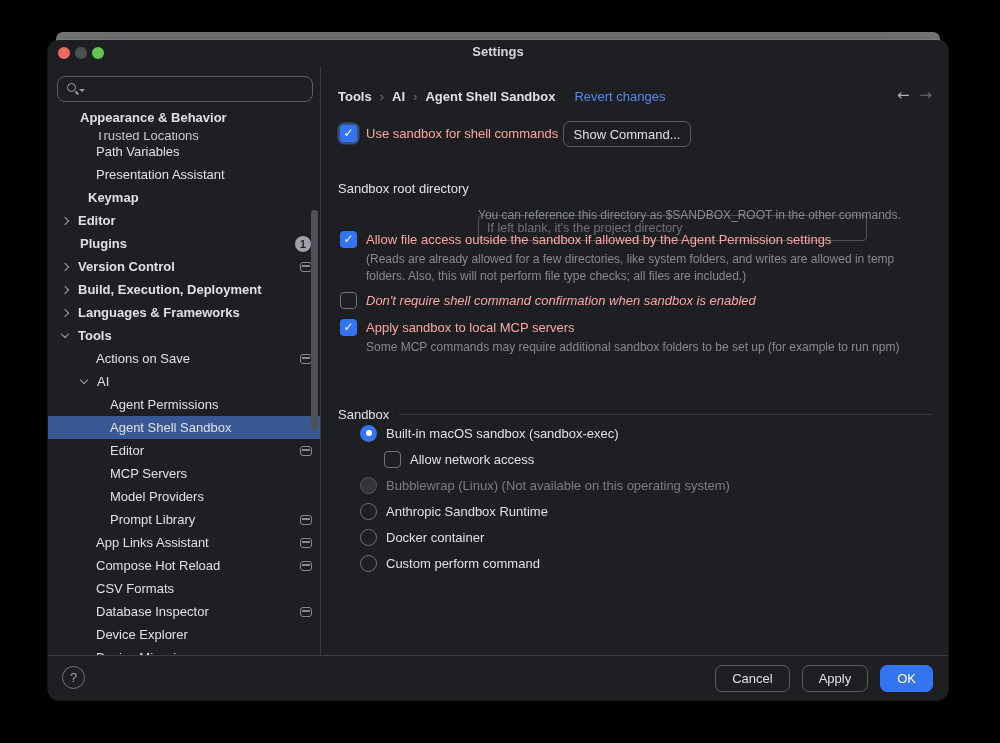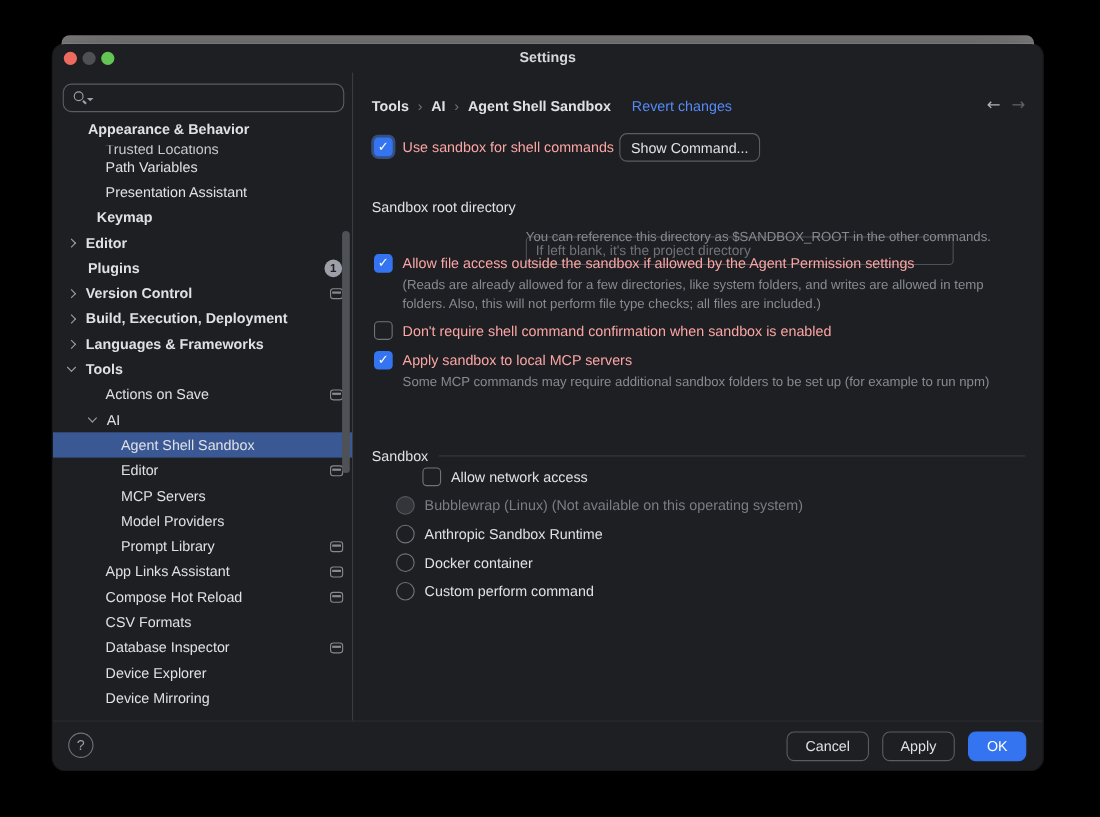--- a/index.html
+++ b/index.html
@@ -200,20 +200,24 @@
           <div class="row lvl1">
             <span>Actions on Save</span>
             <span class="flex-sp"></span>
             <span class="mini-icon"></span>
           </div>
           <div class="row lvl1 has-chev">
             <span class="chev down"></span>
             <span>AI</span>
             <span class="flex-sp"></span>
           </div>
+          <div class="row lvl2">
+            <span>Agent Permissions</span>
+            <span class="flex-sp"></span>
+          </div>
           <div class="row lvl2 selected">
             <span>Agent Shell Sandbox</span>
             <span class="flex-sp"></span>
           </div>
           <div class="row lvl2">
             <span>Editor</span>
             <span class="flex-sp"></span>
             <span class="mini-icon"></span>
           </div>
           <div class="row lvl2">
@@ -282,36 +286,40 @@
       <div class="rootdir-label">Sandbox root directory</div>
       <input class="rootdir-input" placeholder="If left blank, it's the project directory" style="">
       <div class="comment" style="left:430px; top:167px;">You can reference this directory as $SANDBOX_ROOT in the other commands.</div>
 
       <div id="toggles">
           <div class="hrow" style="left: 292px; top: 191px; align-items: center;">
             <span class="cb checked"></span>
             <span>Allow file access outside the sandbox if allowed by the Agent Permission settings</span>
           </div>
           <div class="comment" style="left: 318px; top: 211px;">(Reads are already allowed for a few directories, like system folders, and writes are allowed in temp folders. Also, this will not perform file type checks; all files are included.)</div>
-          <div class="hrow" style="left: 292px; top: 252px;">
+          <div class="hrow" style="left: 292px; top: 252px; font-style: italic;">
             <span class="cb unchecked"></span>
             <span>Don't require shell command confirmation when sandbox is enabled</span>
           </div>
           <div class="hrow" style="left: 292px; top: 279px;">
             <span class="cb checked"></span>
             <span>Apply sandbox to local MCP servers</span>
           </div>
           <div class="comment" style="left: 318px; top: 299px;">Some MCP commands may require additional sandbox folders to be set up (for example to run npm)</div>
         </div>
 
       <div class="section-head">
         <span>Sandbox</span>
         <span class="line"></span>
       </div>
       <div class="options" id="options">
+          <div class="opt-row">
+            <span class="radio sel"></span>
+            <span>Built-in macOS sandbox (sandbox-exec)</span>
+          </div>
           <div class="opt-row child">
             <span class="cb unchecked"></span>
             <span>Allow network access</span>
           </div>
           <div class="opt-row">
             <span class="radio dis"></span>
             <span class="dis-label">Bubblewrap (Linux) (Not available on this operating system)</span>
           </div>
           <div class="opt-row">
             <span class="radio unsel"></span>

